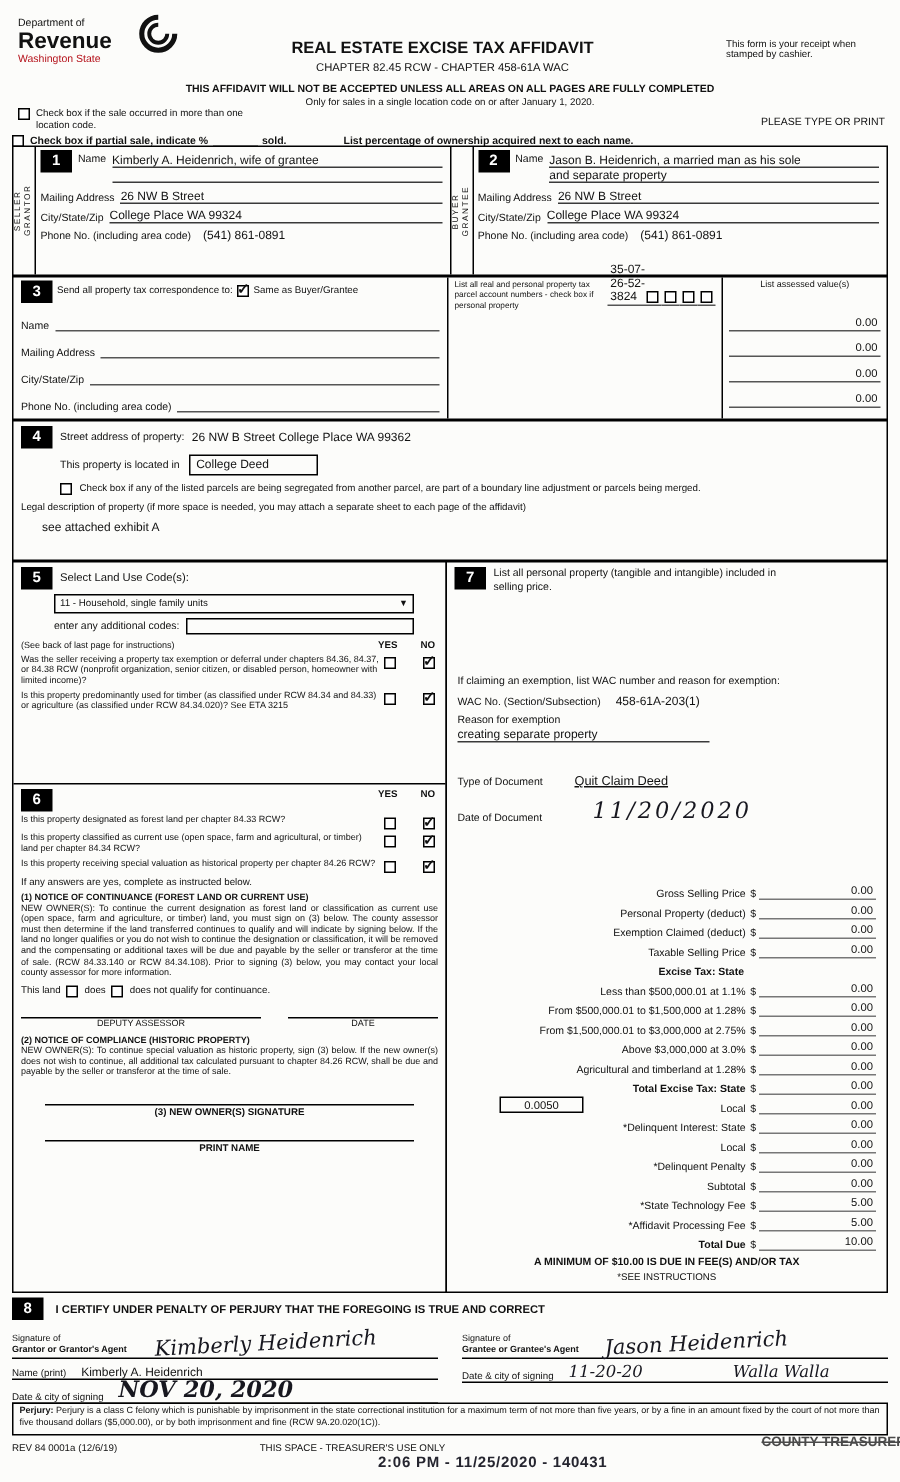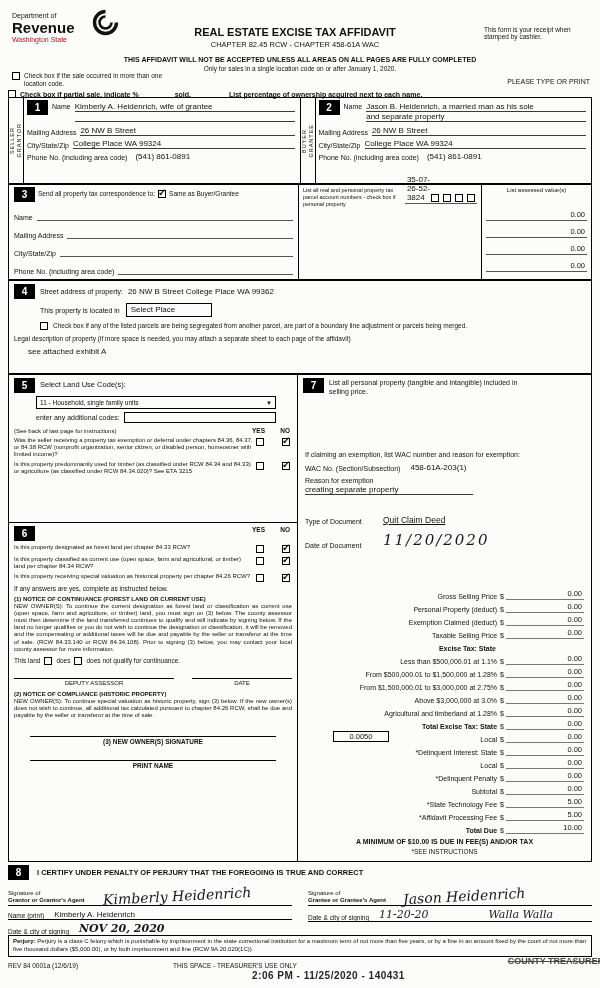--- a/index.html
+++ b/index.html
@@ -204,21 +204,21 @@
   </div>
 
   <div class="sec" style="left:8px; top:280px; width:584px; height:94px; padding:3px 5px;">
     <div style="display:flex; gap:5px; align-items:center;">
       <span class="badge">4</span>
       <span class="f7">Street address of property:</span>
       <span class="f8">26 NW B Street College Place WA 99362</span>
     </div>
     <div style="display:flex; gap:6px; align-items:center; margin:4px 0 0 26px;">
       <span class="f7">This property is located in</span>
-      <span class="f8" style="border:1px solid #000; padding:1px 18px 2px 4px; min-width:86px;">Select Place</span>
+      <span class="f8" style="border:1px solid #000; padding:1px 18px 2px 4px; min-width:86px;">College Deed</span>
     </div>
     <div style="display:flex; gap:5px; margin:5px 0 0 26px;">
       <span class="cb"></span>
       <span class="f65" style="width:440px; line-height:1.2;">Check box if any of the listed parcels are being segregated from another parcel, are part of a boundary line adjustment or parcels being merged.</span>
     </div>
     <div class="f65" style="margin-top:5px;">Legal description of property (if more space is needed, you may attach a separate sheet to each page of the affidavit)</div>
     <div class="f8" style="margin:5px 0 0 14px;">see attached exhibit A</div>
   </div>
 
   <div class="sec" style="left:8px; top:374px; width:290px; height:488px;">
@@ -323,21 +323,21 @@
       </div>
       <div class="f7" style="margin-top:5px;">Reason for exemption</div>
       <div class="f8 fline" style="width:168px; margin-top:1px;">creating separate property</div>
     </div>
 
     <div class="abs" style="left:7px; right:7px; top:140px;">
       <div style="display:flex; gap:12px; align-items:flex-end;">
         <span class="f7" style="width:66px;">Type of Document</span>
         <span class="f85">Quit Claim Deed</span>
       </div>
-      <div style="display:flex; gap:12px; align-items:flex-end; margin-top:6px;">
+      <div style="display:flex; gap:24px; align-items:flex-end; margin-top:6px;">
         <span class="f7" style="width:66px;">Date of Document</span>
         <span class="hand" style="font-size:15px; letter-spacing:2px;">11/20/2020</span>
       </div>
     </div>
 
     <div class="abs" style="left:5px; right:7px; top:212px;">
       <div class="frow">
           <span class="flabel">Gross Selling Price</span>
           <span class="fcur">$</span>
           <span class="fval">0.00</span>
@@ -448,21 +448,21 @@
             <div class="b">Grantor or Grantor's Agent</div>
           </div>
           <div class="hand" style="position:absolute; left:95px; bottom:1px; font-size:14px; transform:rotate(-3deg); white-space:nowrap;">Kimberly Heidenrich</div>
         </div>
         <div class="s8row" style="height:14px;">
           <span class="f65">Name (print)</span>
           <span class="f8">Kimberly A. Heidenrich</span>
         </div>
         <div class="s8row" style="height:16px;">
           <span class="f65">Date &amp; city of signing</span>
-          <span class="hand b" style="font-size:11px;">NOV 20, 2020</span>
+          <span class="hand b" style="font-size:15px;">NOV 20, 2020</span>
         </div>
       </div>
       <div style="flex:1;">
         <div style="height:24px; border-bottom:1px solid #000; position:relative;">
           <div class="f6" style="position:absolute; left:0; bottom:1px; line-height:1.2;">
             <div>Signature of</div>
             <div class="b">Grantee or Grantee's Agent</div>
           </div>
           <div class="hand" style="position:absolute; left:95px; bottom:1px; font-size:14px; transform:rotate(-3deg); white-space:nowrap;">Jason Heidenrich</div>
         </div>

